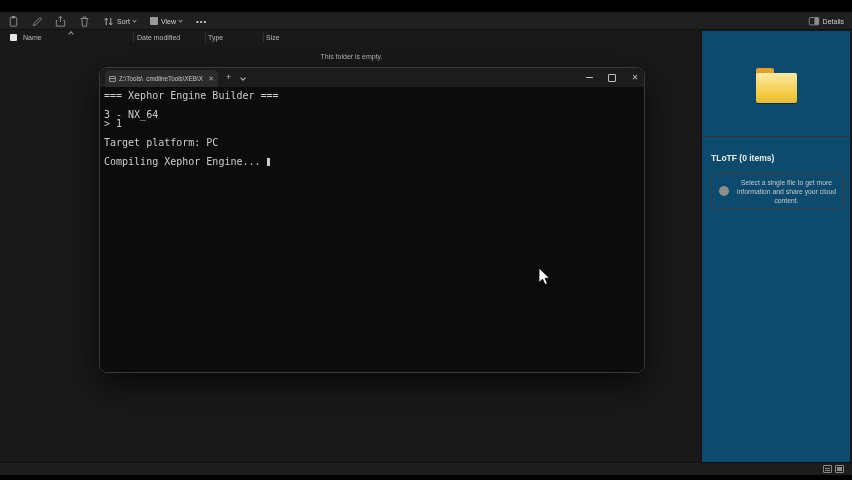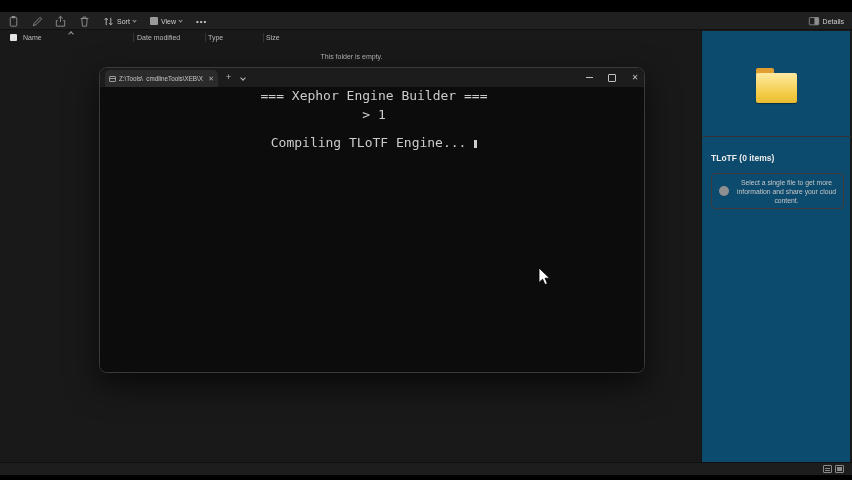--- a/index.html
+++ b/index.html
@@ -54,22 +54,22 @@
   .ttabicon::before { content:""; position:absolute; left:0; top:1px; width:5px; height:1px; background:#9a9a9a; }
   .ttabtitle { color:#c8c8c8; font-size:6.3px; white-space:nowrap; overflow:hidden; flex:1 1 auto; }
   .ttabclose { color:#a8a8a8; font-size:7px; flex:0 0 auto; }
   .tnewtab { position:absolute; left:126px; top:0; height:19px; line-height:19px; color:#bcbcbc; font-size:9px; }
   .tdropdown { position:absolute; left:141px; top:8px; width:4px; height:4px; border-right:1px solid #bcbcbc; border-bottom:1px solid #bcbcbc; transform:rotate(45deg); }
   .twc { position:absolute; top:0; width:22px; height:19px; display:flex; align-items:center; justify-content:center; }
   .twc-min::before { content:""; width:7px; height:1px; background:#c0c0c0; }
   .twc-max::before { content:""; width:6px; height:6px; border:1px solid #c0c0c0; border-radius:1px; }
   .twc-close { color:#c0c0c0; font-size:8px; }
   .tcontent { position:absolute; left:0; top:19px; width:100%; height:287px; background:#0c0c0c; padding:4px 0 0 4px; }
-  .tline { font-family:"DejaVu Sans Mono", monospace; font-size:13px; line-height:9.4px; height:9.4px;
-    color:#cccccc; white-space:pre;text-align:center; }
+  .tline { font-family:"DejaVu Sans Mono", monospace; font-size:10px; line-height:9.4px; height:9.4px;
+    color:#cccccc; white-space:pre; }
   .cursorbar { display:inline-block; width:3px; height:8px; background:#cccccc; vertical-align:-1px; }
 
   
   #mousecursor { position:absolute; left:538px; top:267px; }
 
   .letterbox { position:absolute; left:0; width:852px; background:#000; }
   .letterbox.top { top:0; height:12px; }
   .letterbox.bottom { top:475px; height:5px; }
 </style>
 </head>
@@ -180,24 +180,26 @@
       </div>
       <span class="tnewtab">+</span>
       <span class="tdropdown"></span>
       <span class="twc twc-min" style="left:478px"></span>
       <span class="twc twc-max" style="left:501px"></span>
       <span class="twc twc-close" style="left:524px">✕</span>
     </div>
     <div class="tcontent">
       <div class="tline">=== Xephor Engine Builder ===</div>
       <div class="tline"></div>
+      <div class="tline">3 - NX_64</div>
       <div class="tline">&gt; 1</div>
       <div class="tline"></div>
+      <div class="tline">Target platform: PC</div>
       <div class="tline"></div>
-      <div class="tline"><span>Compiling TLoTF Engine... </span><span class="cursorbar"></span></div>
+      <div class="tline"><span>Compiling Xephor Engine... </span><span class="cursorbar"></span></div>
     </div>
   </div>
 
   <svg id="mousecursor" width="13" height="19" viewBox="0 0 13 19">
     <path d="M1 1 L1 15.5 L4.6 12.2 L7 17.6 L9.4 16.5 L7 11.2 L11.6 11.2 Z" fill="#ffffff" stroke="#000000" stroke-width="0.8"></path>
   </svg>
 
   <div class="letterbox bottom"></div>
 </div>
 

